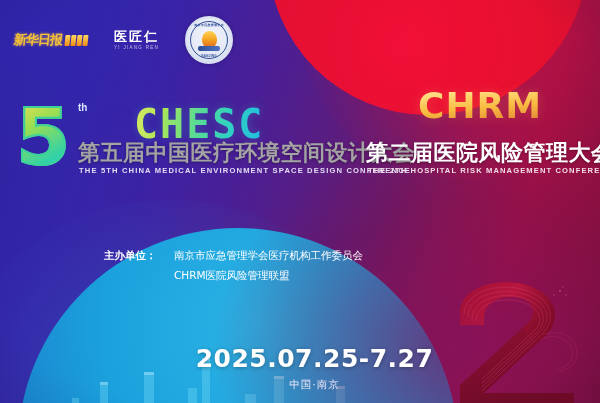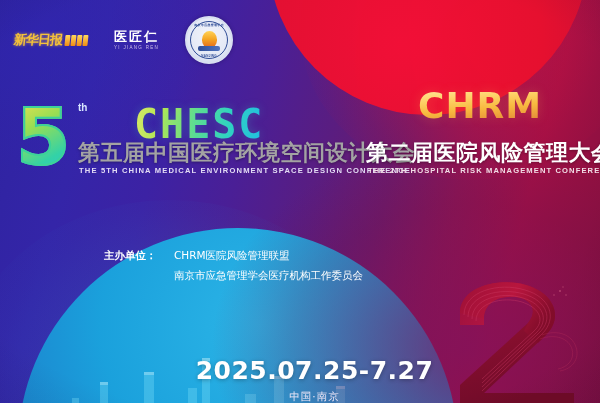--- a/index.html
+++ b/index.html
@@ -331,21 +331,21 @@
   }
   .org-label { font-weight: bold; width: 70px; }
   .org-col-a { width: 134px; }
   .org-col-b { width: 200px; }
   .org-col-a div, .org-col-b div { white-space: nowrap; }
 
   
   .date-wrap {
     position: absolute;
     left: 0; right: 0;
-    top: 356px;
+    top: 344px;
     text-align: center;
     z-index: 6;
     margin-left: 29px;
   }
   .date-main {
     font-size: 25px;
     font-weight: bold;
     color: #ffffff;
     letter-spacing: 0.5px;
     font-family: "DejaVu Sans", sans-serif;
@@ -503,22 +503,22 @@
 
   <div class="right-block">
     <div class="chrm">CHRM</div>
     <div class="cn-title-r">第二届医院风险管理大会</div>
     <div class="en-title-r">THE 2TH HOSPITAL RISK MANAGEMENT CONFERENCE</div>
   </div>
 
   <div class="organizers">
     <div class="org-label">主办单位：</div>
     <div class="org-col-b">
+      <div>南京市应急管理学会医疗机构工作委员会</div>
       <div>CHRM医院风险管理联盟</div>
-      <div>南京市应急管理学会医疗机构工作委员会</div>
     </div>
   </div>
 
   <div class="date-wrap">
     <div class="date-main">2025.07.25-7.27</div>
     <div class="date-sub">中国·南京</div>
   </div>
 
 </div>
 

